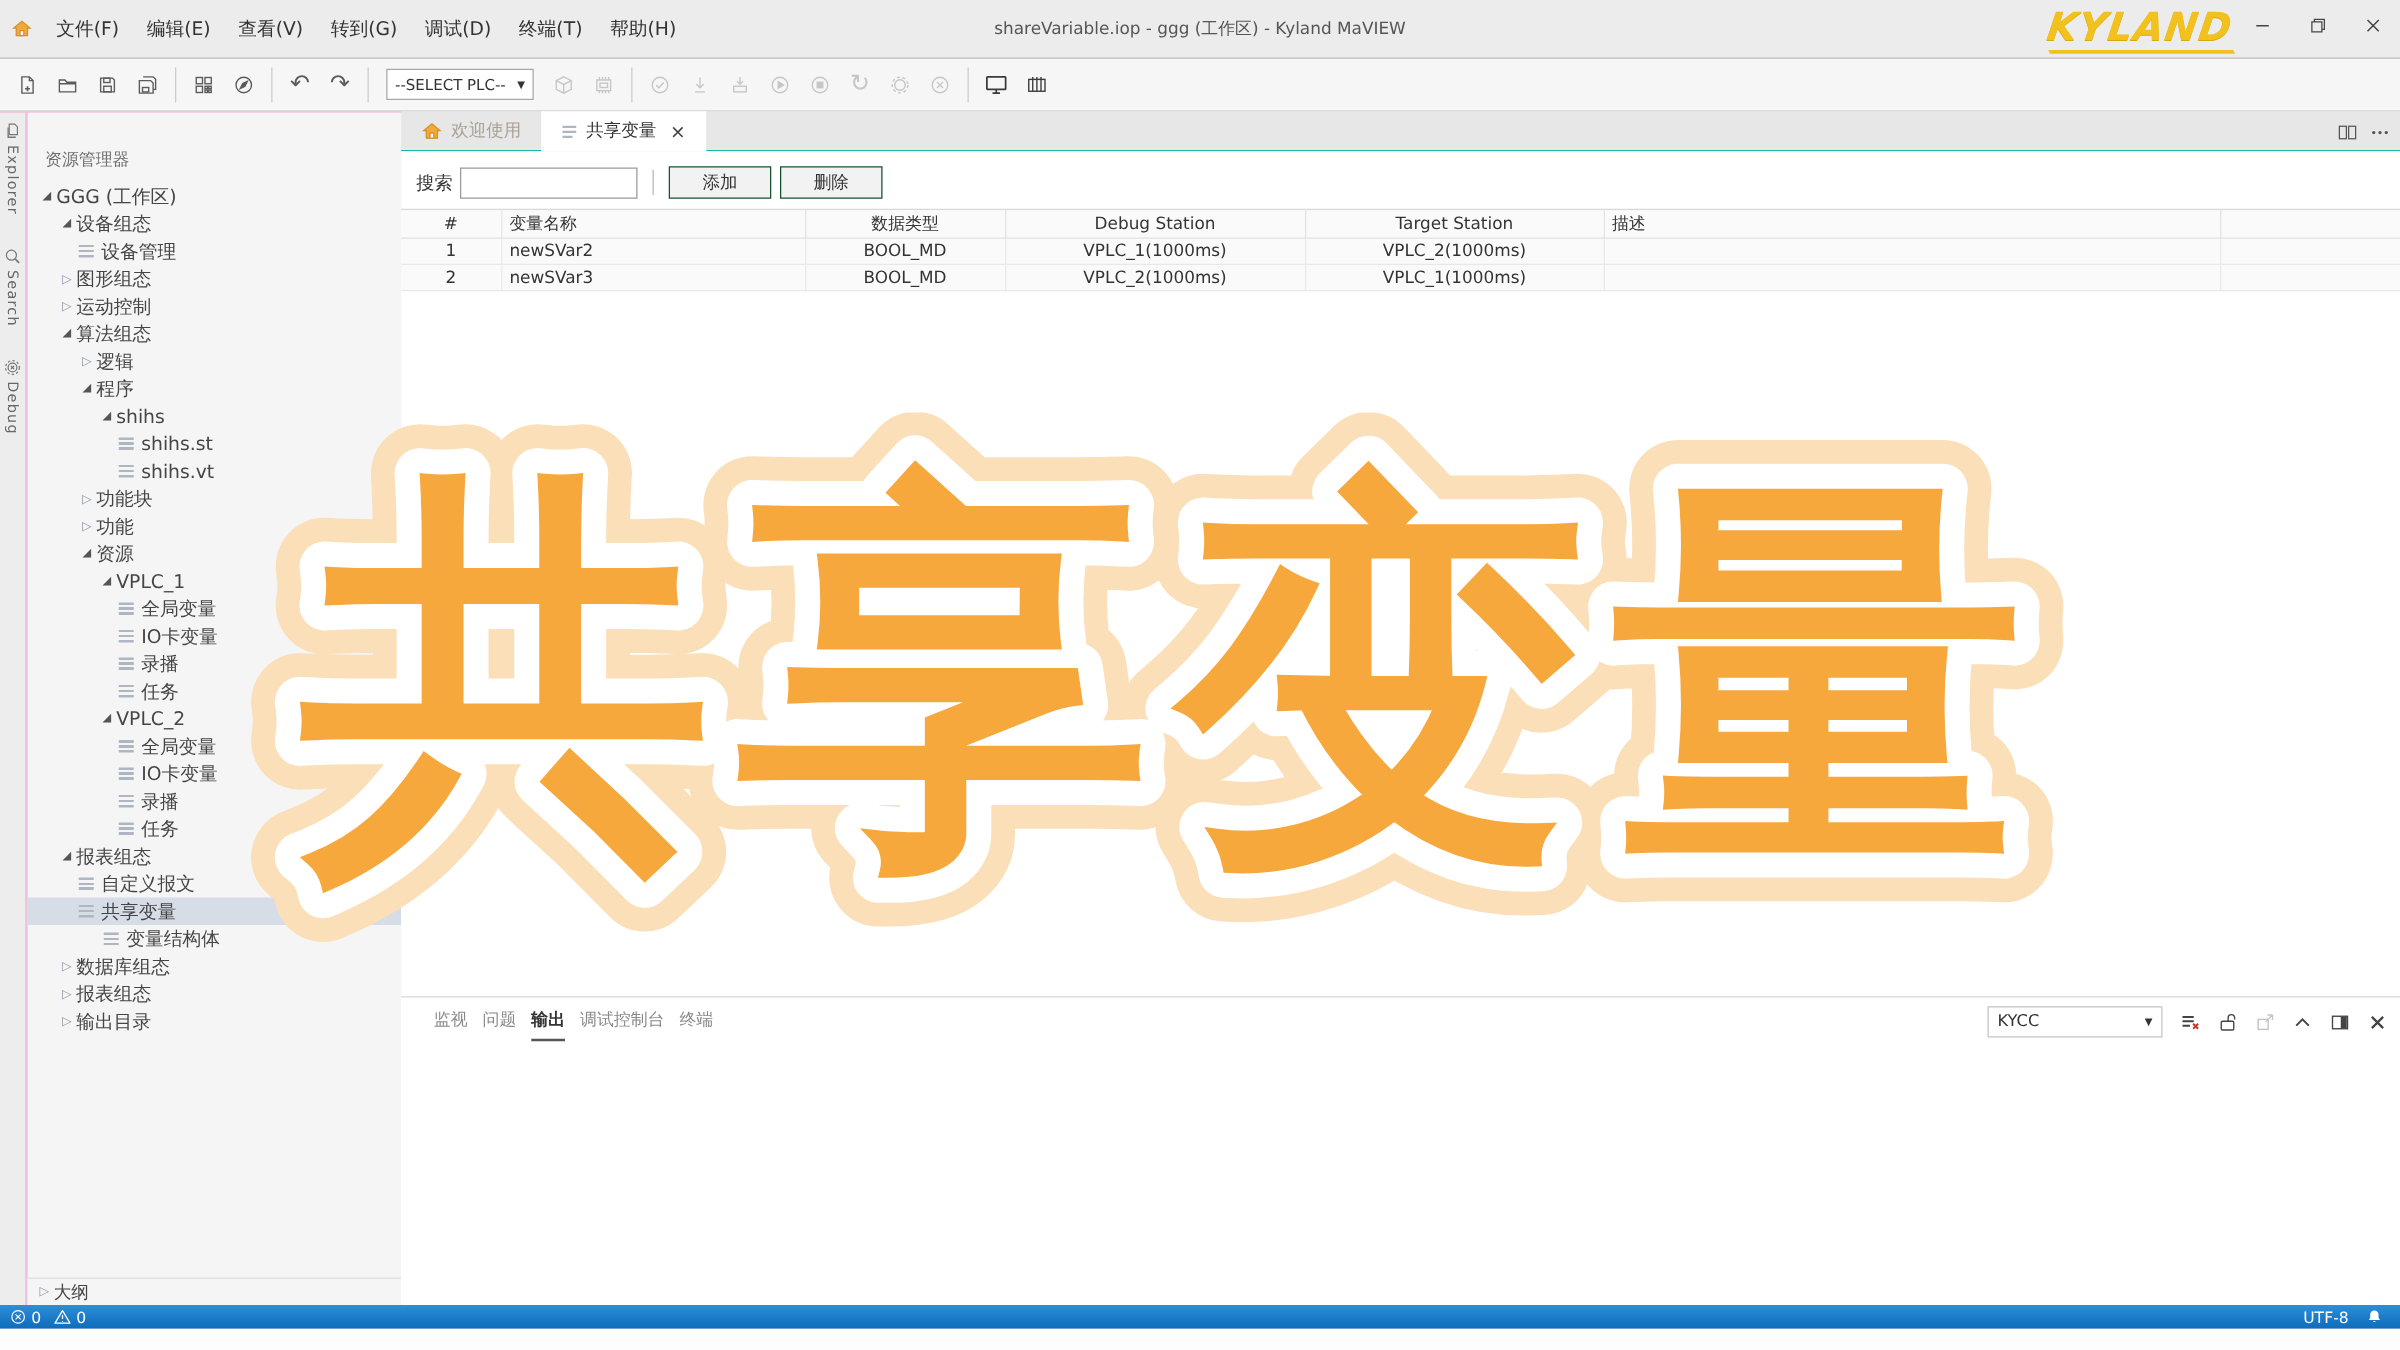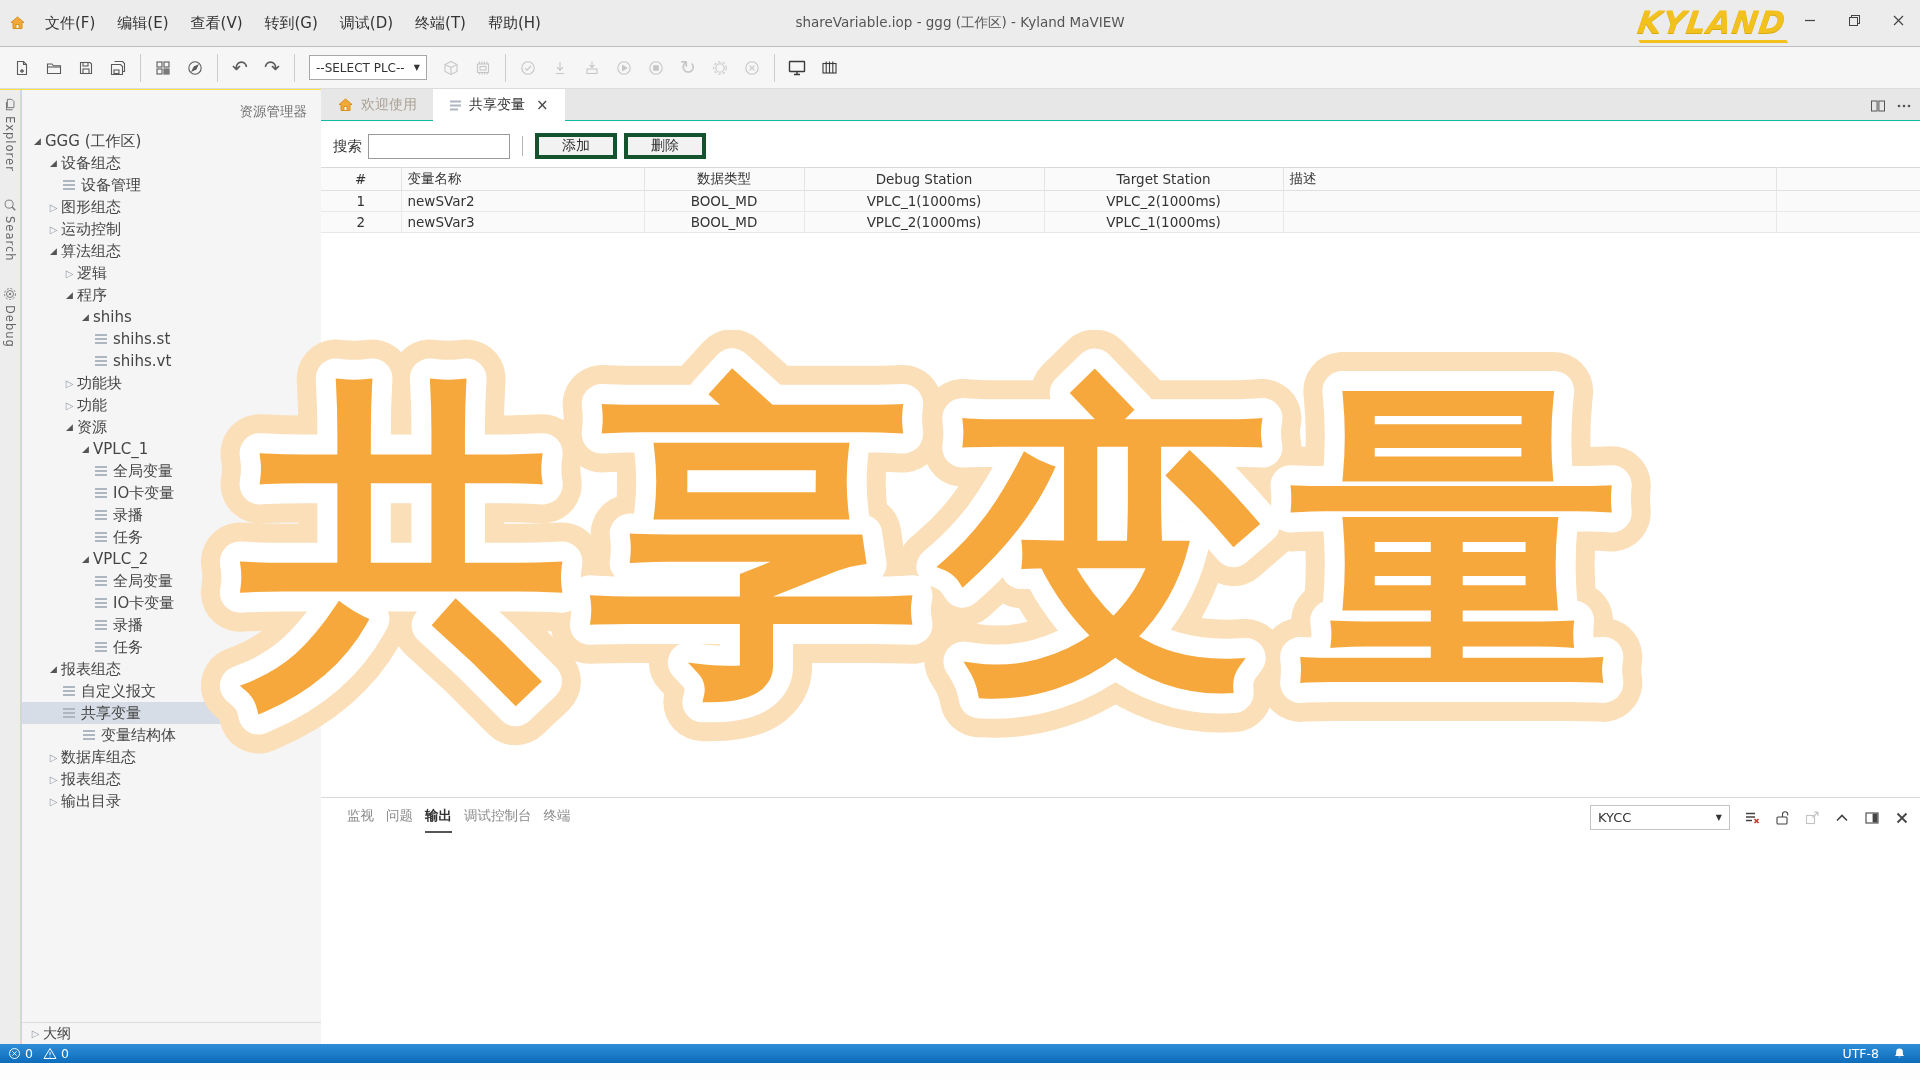--- a/index.html
+++ b/index.html
@@ -1,18 +1,18 @@
 <!DOCTYPE html>
 <html><head>
 <meta charset="utf-8">
 <style>
   * { box-sizing: border-box; margin:0; padding:0; }
   html,body { width:1920px; height:1080px; overflow:hidden; }
   body { font-family:"DejaVu Sans","Liberation Sans",sans-serif; background:#fff; color:#333; }
-  .app { position:relative; width:1920px; height:1080px; background:#fde047; }
+  .app { position:relative; width:1920px; height:1080px; background:#f9a8d4; }
 
   
   .titlebar { position:absolute; top:0; left:0; right:0; height:46px; background:#ececec; display:flex; align-items:center; }
   .home-btn { width:34px; height:46px; display:flex; align-items:center; justify-content:center; }
   .menu-item { font-size:15px; color:#333; padding:4px 11px; cursor:default; }
   .win-title { position:absolute; left:0; right:0; text-align:center; font-size:13.5px; color:#555; pointer-events:none; }
   .logo { position:absolute; right:134px; top:4px; font-size:31px; font-weight:bold; font-style:italic; color:#F2C11E; letter-spacing:1px; transform:skewX(-8deg); text-shadow:0 1px 0 #d8a90f; }
   .logo::after { content:""; position:absolute; left:4px; right:-4px; bottom:-3px; height:3px; background:#F2C11E; transform:skewX(30deg); }
   .win-controls { position:absolute; right:0; top:0; height:40px; display:flex; }
   .win-btn { width:44px; height:40px; display:flex; align-items:center; justify-content:center; color:#444; }
@@ -27,21 +27,21 @@
   .plc-select .caret { font-size:8px; color:#333; }
 
   
   .rail { position:absolute; left:0; top:90px; width:21px; bottom:36px; background:#ededed; border-right:1px solid #d6d6d6; display:flex; flex-direction:column; align-items:center; padding-top:8px; }
   .rail-item { display:flex; flex-direction:column; align-items:center; margin-bottom:26px; color:#666; }
   .rail-item .ri { margin-bottom:4px; color:#777; }
   .rail-label { writing-mode:vertical-rl; font-size:11.5px; color:#666; letter-spacing:1px; }
 
   
   .sidebar { position:absolute; left:22px; top:90px; width:299px; bottom:36px; background:#f5f5f6; }
-  .sb-title { padding:13px 14px 9px 14px; font-size:13.5px; color:#707070;text-align:right; }
+  .sb-title { padding:29px 14px 9px 14px; font-size:13.5px; color:#707070; }
   .tree { font-size:15px; color:#454545; }
   .trow { height:22px; display:flex; align-items:center; cursor:default; white-space:nowrap; }
   .trow.selected { background:#d6dde7; }
   .twist { width:15px; display:inline-flex; justify-content:center; flex:none; font-size:9px; color:#555; }
   .twist.col { color:#8f98a3; font-size:10px; }
   .leaf-icon { flex:none; width:12px; height:10px; margin-right:6px; margin-left:1px;
     background:linear-gradient(to bottom,#aeb6c2 0 2px,transparent 2px 4px,#aeb6c2 4px 6px,transparent 6px 8px,#aeb6c2 8px 10px); }
   .outline-row { position:absolute; left:0; right:0; bottom:0; height:22px; border-top:1px solid #ddd; display:flex; align-items:center; font-size:14px; color:#454545; background:#f5f5f6; }
 
   
@@ -51,21 +51,21 @@
   .tab.inactive { color:#a9a195; }
   .tab.active { background:#fff; color:#333; }
   .tab .close { font-size:15px; color:#444; margin-left:4px; }
   .tabbar-right { position:absolute; right:8px; top:0; height:32px; display:flex; align-items:center; gap:10px; color:#555; }
 
   .content { position:absolute; top:31px; left:0; right:0; bottom:0; background:#fff; }
   .searchrow { display:flex; align-items:center; padding:12px 0 0 12px; }
   .search-label { font-size:14.5px; color:#333; margin-right:6px; }
   .search-input { width:142px; height:25px; border:1px solid #999; background:#fff; font-size:13px; padding:0 5px; outline:none; }
   .vsep { width:1px; height:20px; background:#b5b5b5; margin:0 12px; }
-  .btn { width:82px; height:26px; background:#f2f2f2; border:4px solid #14532d; font-size:14px; color:#333; display:flex; align-items:center; justify-content:center; margin-right:7px; }
+  .btn { width:82px; height:26px; background:#f2f2f2; border:1px solid #14532d; font-size:14px; color:#333; display:flex; align-items:center; justify-content:center; margin-right:7px; }
 
   table.vars { border-collapse:collapse; width:100%; margin-top:8px; table-layout:fixed; font-size:13.5px; }
   table.vars th { height:23px; font-weight:normal; color:#333; background:#fafafa; border-top:1px solid #d8d8d8; border-bottom:1px solid #e0e0e0; border-right:1px solid #e3e3e3; padding:0 6px; overflow:hidden; white-space:nowrap; }
   table.vars td { height:21px; background:#fafafa; border-bottom:1px solid #e8e8e8; border-right:1px solid #e9e9e9; padding:0 6px; color:#333; overflow:hidden; white-space:nowrap; }
   table.vars .al { text-align:left; } table.vars .ac { text-align:center; }
   table.vars th:last-child, table.vars td:last-child { border-right:none; }
 
   
   .bottompanel { position:absolute; left:0; right:0; top:676px; bottom:0; background:#fff; border-top:1px solid #d8d8d8; }
   .bp-tabs { display:flex; gap:12px; padding:9px 0 0 26px; font-size:13.5px; color:#8a8a8a; }

